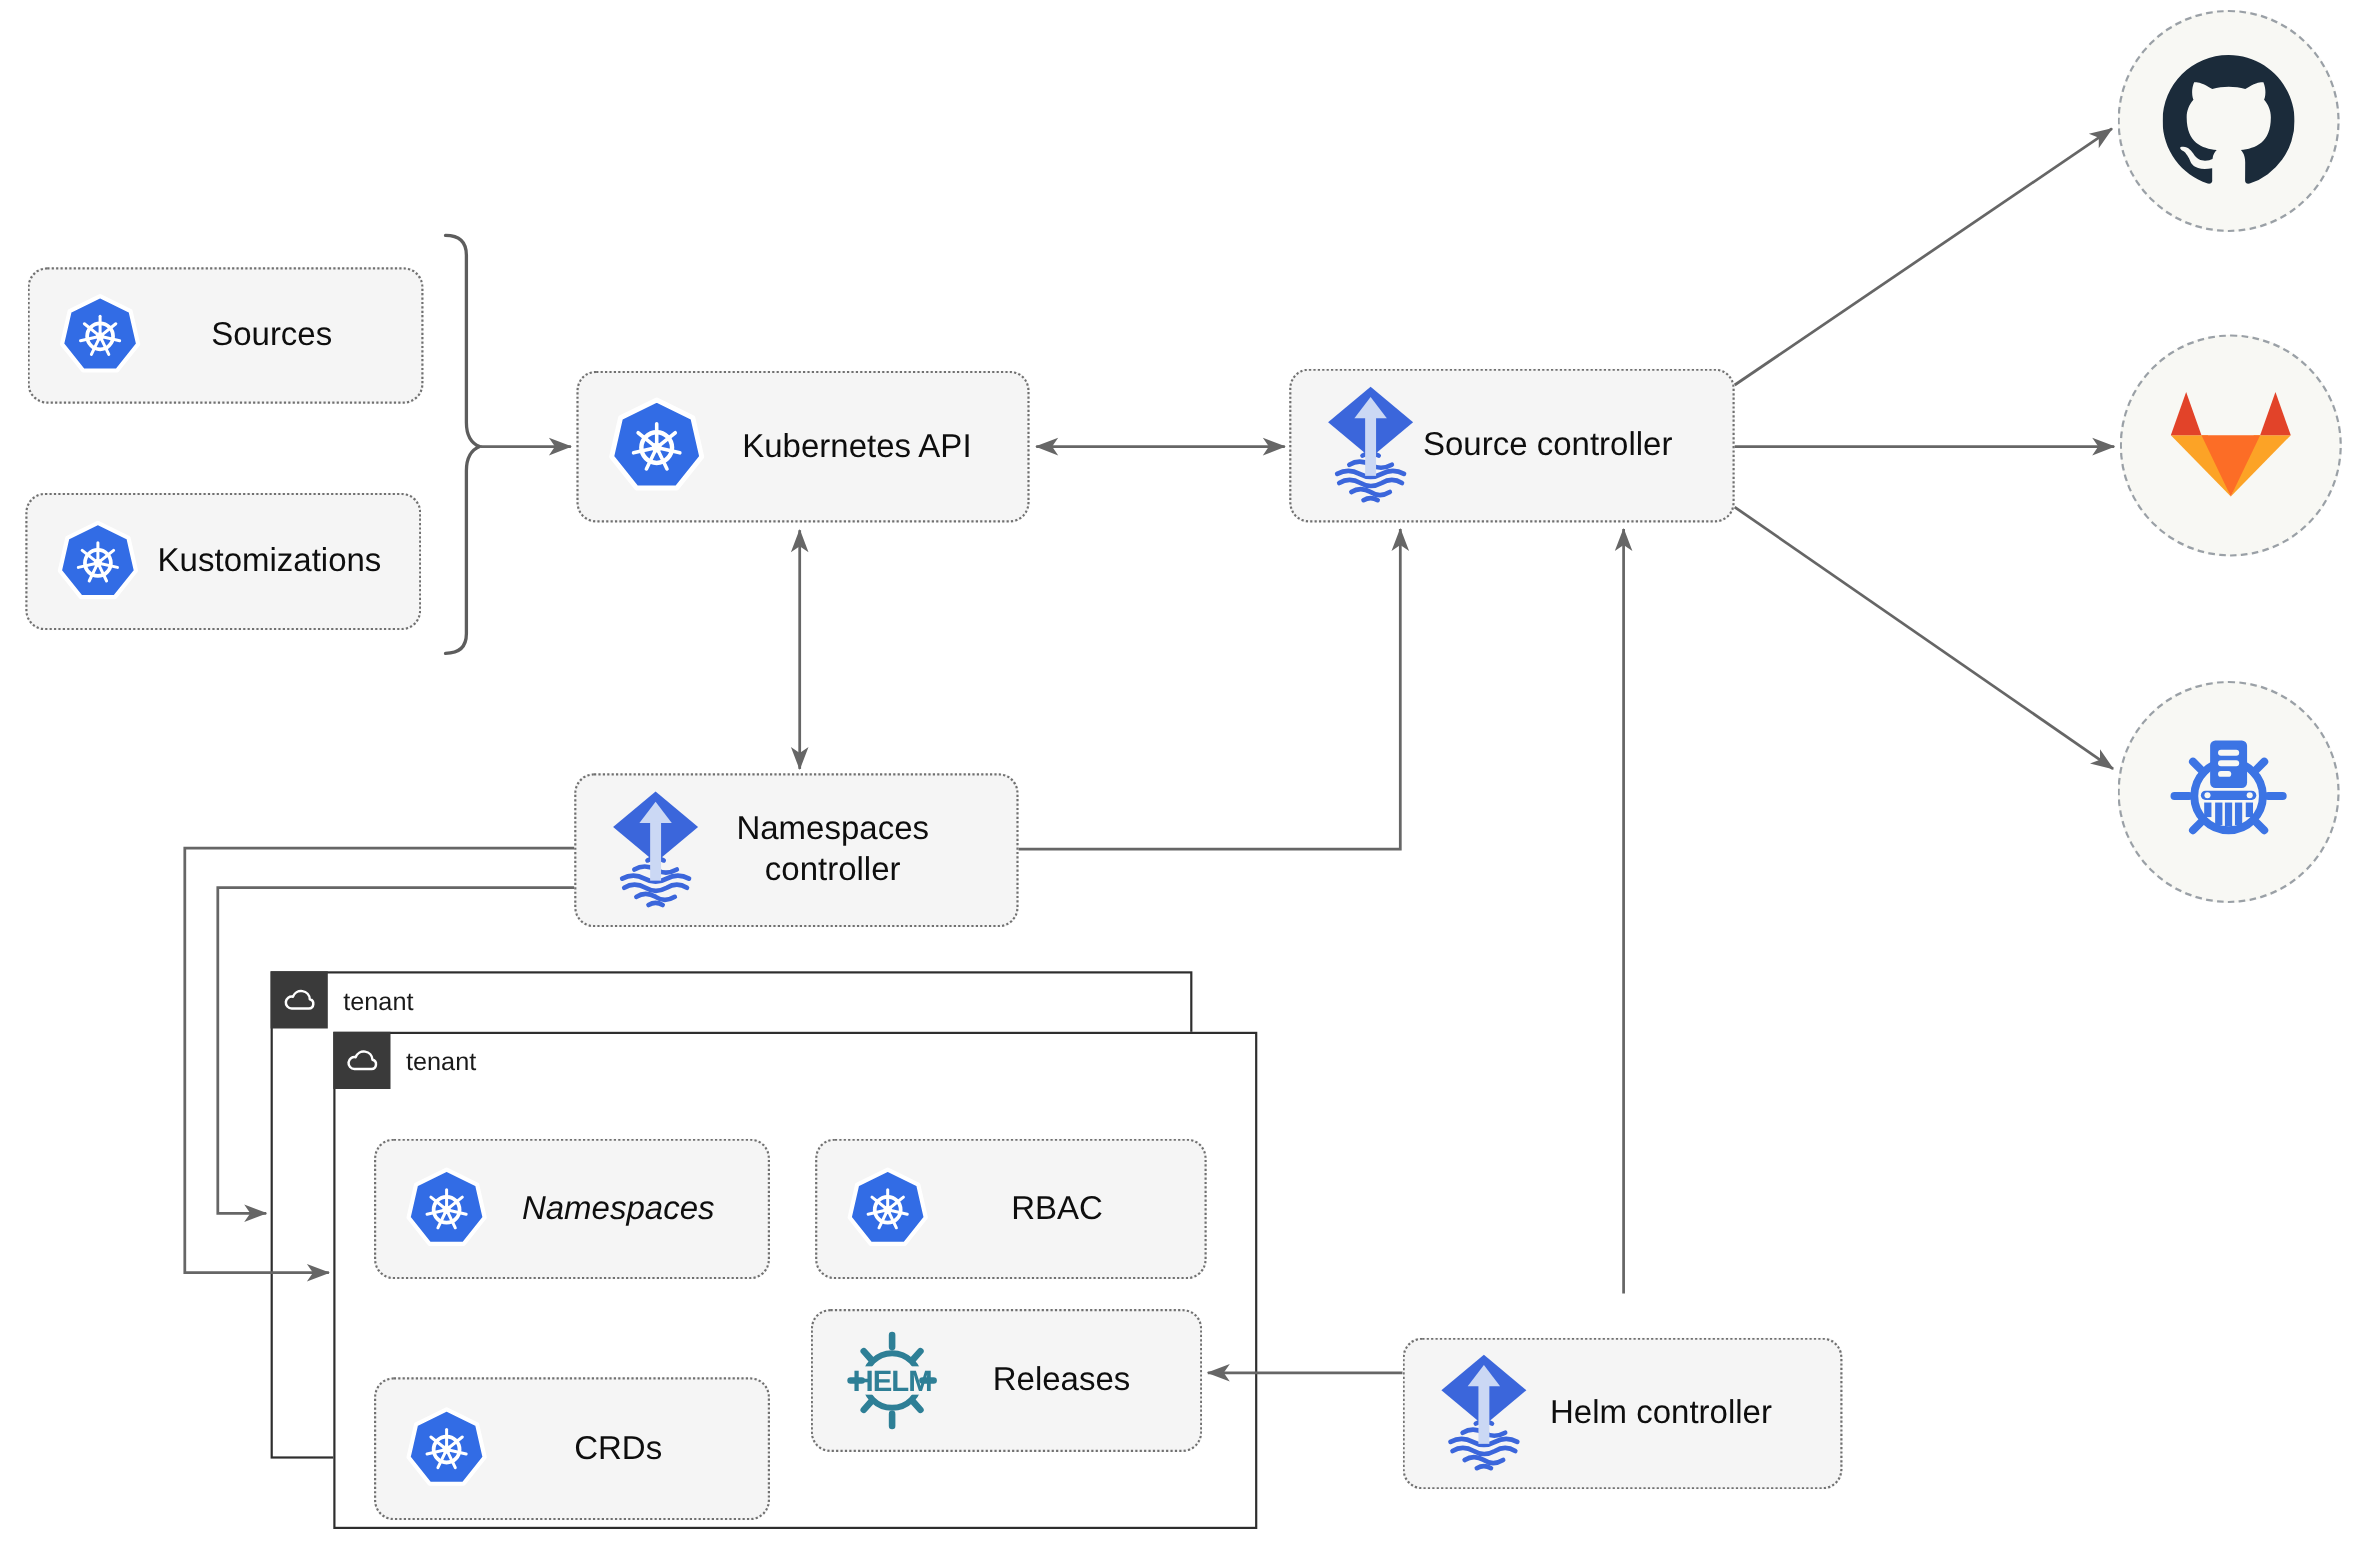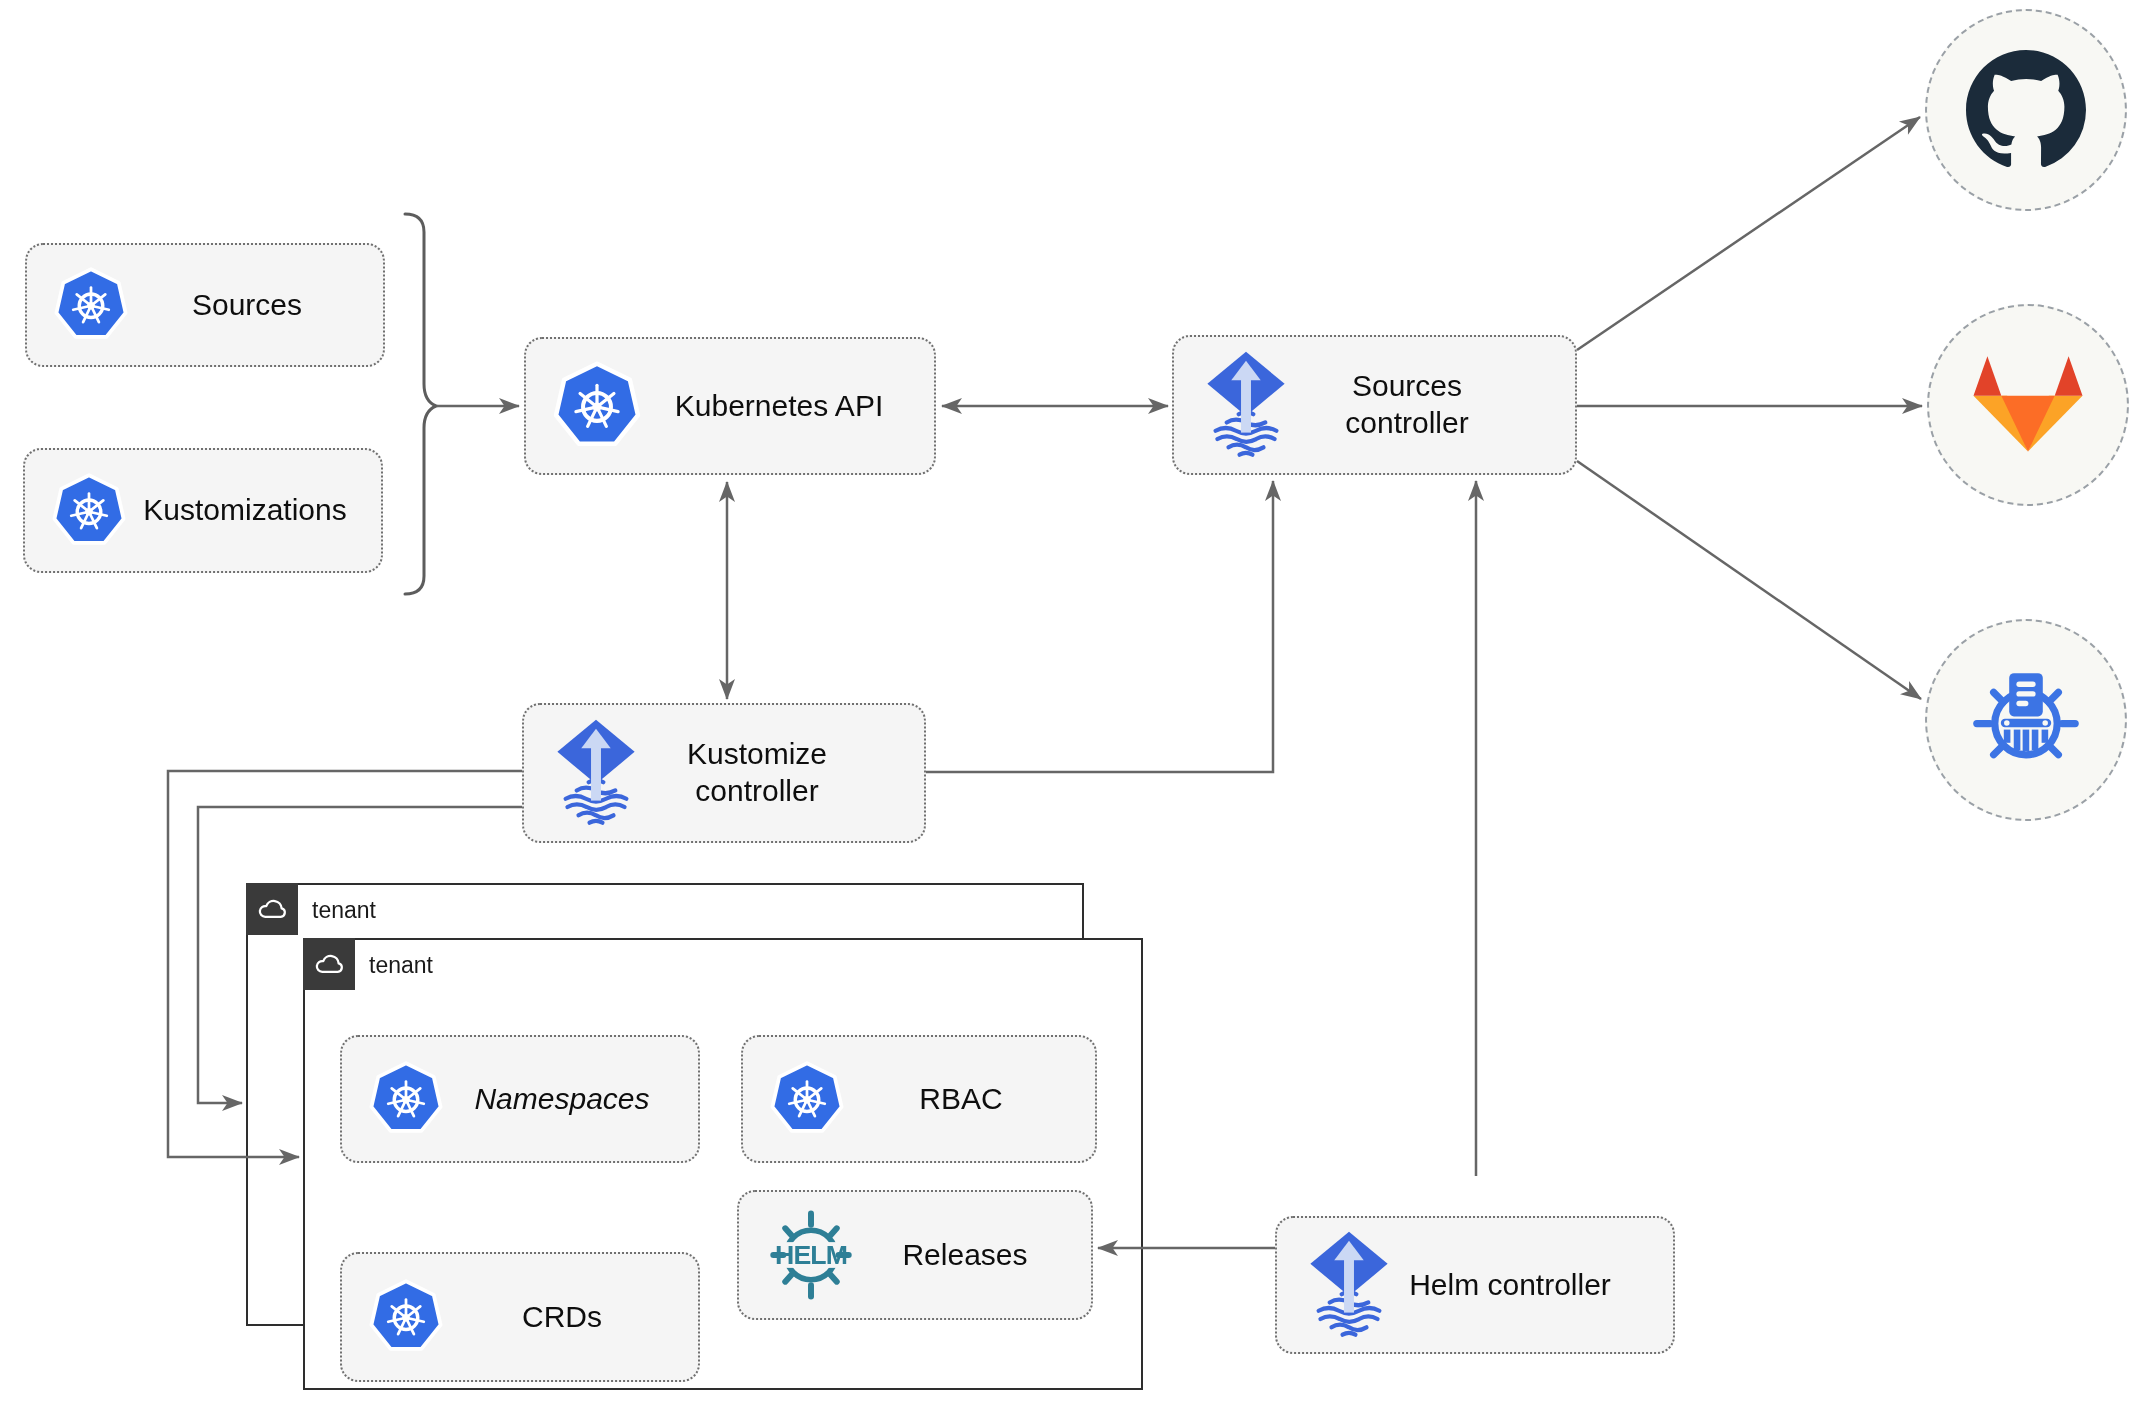--- a/index.html
+++ b/index.html
@@ -204,39 +204,39 @@
       <path d="M29,79 q10,-6 21,0 q10,6 21,0"></path>
       <path d="M17,88 q11,-6 22,0 q11,6 22,0 q11,-6 22,0"></path>
       <path d="M19,97 q10,-6 21,0 q10,6 21,0 q10,-6 20,0"></path>
       <path d="M31,106 q9,-6 19,0 q9,6 19,0"></path>
       <path d="M43,114 q7,-4 14,0"></path>
     </g>
     <polygon points="50,12 66,33 34,33" fill="#CBD8F4"></polygon>
     <rect x="44.6" y="32" width="10.8" height="58" fill="#CBD8F4"></rect>
         </svg>
       </span>
-    <span class="label" style="max-width:230px">Sources controller</span>
+    <span class="label" style="max-width:230px">Source controller</span>
   </div>
   <div class="node z20" style="left:522px;top:703px;width:404px;height:140px;">
     <span class="icon iflux">
         <svg viewBox="0 0 100 120">
     <polygon points="50,2 92,37 50,72 8,37" fill="#3B66DB"></polygon>
     <g stroke="#3B66DB" stroke-width="4.6" fill="none" stroke-linecap="round">
       <path d="M42,70 q8,-5 16,0"></path>
       <path d="M29,79 q10,-6 21,0 q10,6 21,0"></path>
       <path d="M17,88 q11,-6 22,0 q11,6 22,0 q11,-6 22,0"></path>
       <path d="M19,97 q10,-6 21,0 q10,6 21,0 q10,-6 20,0"></path>
       <path d="M31,106 q9,-6 19,0 q9,6 19,0"></path>
       <path d="M43,114 q7,-4 14,0"></path>
     </g>
     <polygon points="50,12 66,33 34,33" fill="#CBD8F4"></polygon>
     <rect x="44.6" y="32" width="10.8" height="58" fill="#CBD8F4"></rect>
         </svg>
       </span>
-    <span class="label" style="max-width:230px">Kustomize controller</span>
+    <span class="label" style="max-width:230px">Namespaces controller</span>
   </div>
   <div class="node z20" style="left:1275px;top:1216px;width:400px;height:138px;">
     <span class="icon iflux">
         <svg viewBox="0 0 100 120">
     <polygon points="50,2 92,37 50,72 8,37" fill="#3B66DB"></polygon>
     <g stroke="#3B66DB" stroke-width="4.6" fill="none" stroke-linecap="round">
       <path d="M42,70 q8,-5 16,0"></path>
       <path d="M29,79 q10,-6 21,0 q10,6 21,0"></path>
       <path d="M17,88 q11,-6 22,0 q11,6 22,0 q11,-6 22,0"></path>
       <path d="M19,97 q10,-6 21,0 q10,6 21,0 q10,-6 20,0"></path>

